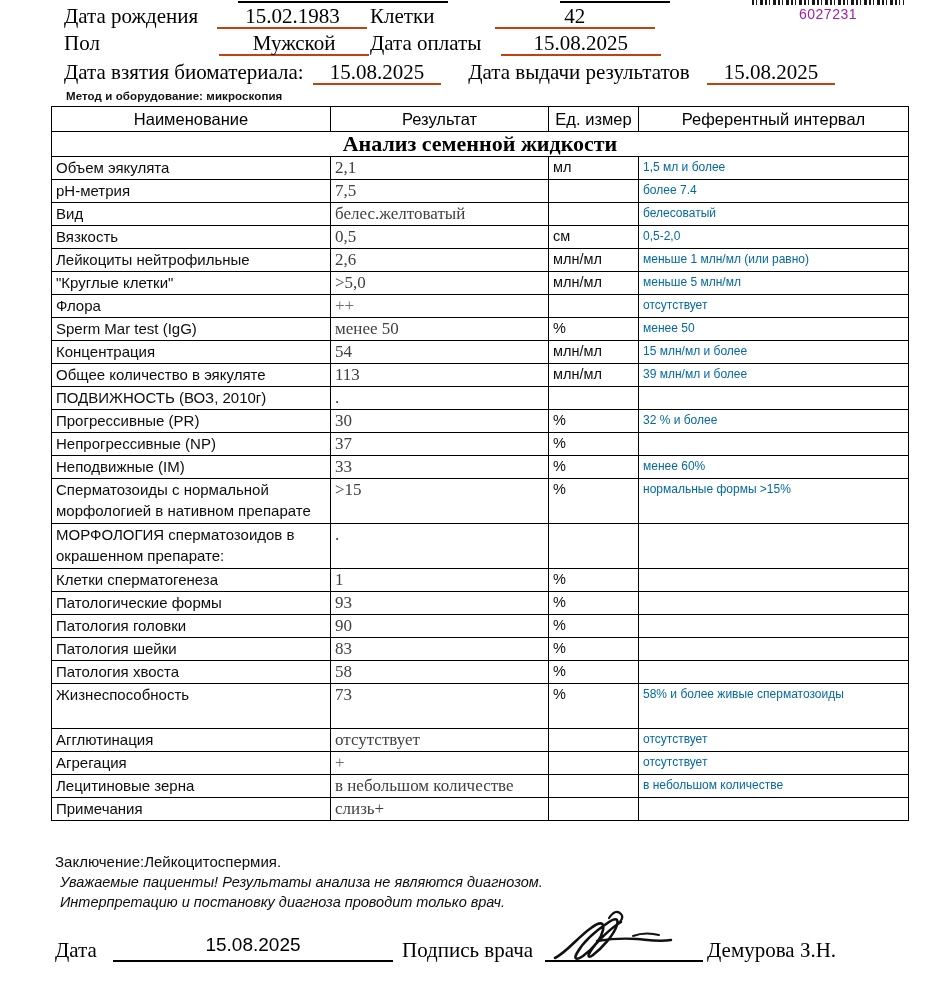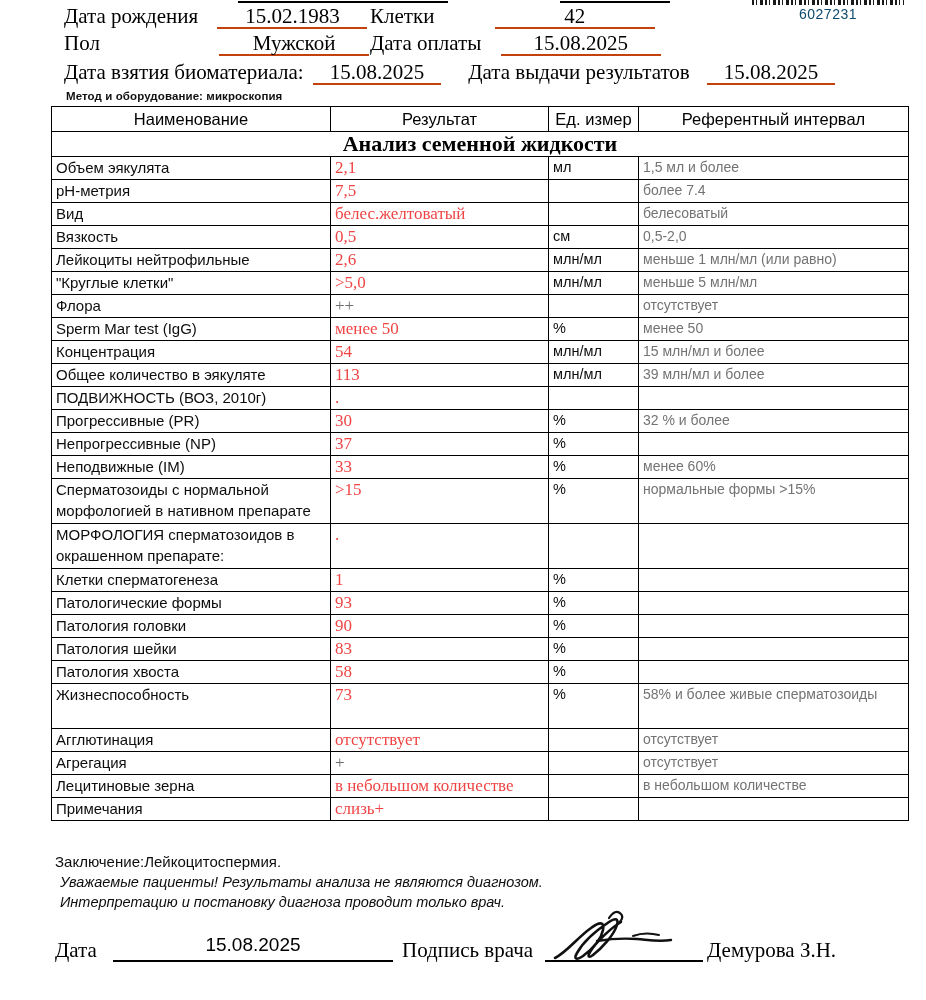--- a/index.html
+++ b/index.html
@@ -54,21 +54,21 @@
       #ffffff 5px, #ffffff 8px,
       #1a1a1a 8px, #1a1a1a 11px,
       #ffffff 11px, #ffffff 13px
     );
   }
   .barcode-num {
     font-family: "Liberation Sans", sans-serif;
     font-size: 14px;
     letter-spacing: 0.5px;
     margin-top: 1px;
-    color: #0c4a6e;
+    color: #a21caf;
   }
 
   
   .hdr {
     position: absolute;
     left: 0;
     top: 0;
     width: 926px;
   }
   .hdr-row {
@@ -150,38 +150,38 @@
     padding-top: 1px;
     padding-left: 5px;
     color: #0d0d0d;
   }
   td.res {
     font-family: "Liberation Serif", serif;
     font-size: 17px;
     line-height: 22px;
     padding-left: 6px;
     padding-top: 1px;
-    color: #ef4444;
+    color: #404040;
   }
   td.res.faint { color: #6e6e6e; }
   td.unit {
     font-family: "Liberation Sans", sans-serif;
     font-size: 14.5px;
     line-height: 21px;
     padding-left: 6px;
     padding-top: 2px;
     color: #0d0d0d;
   }
   td.ref {
     font-family: "Liberation Sans", sans-serif;
-    font-size: 14px;
+    font-size: 12px;
     line-height: 20px;
     padding-left: 6px;
     padding-top: 2px;
-    color: #737373;
+    color: #0369a1;
     margin-left: 24px;
   }
   tr.r-1 td { height: 22px; }
   tr.r-2 td { height: 44px; }
 
   
   .footer {
     position: absolute;
     left: 55px;
     top: 852px;

